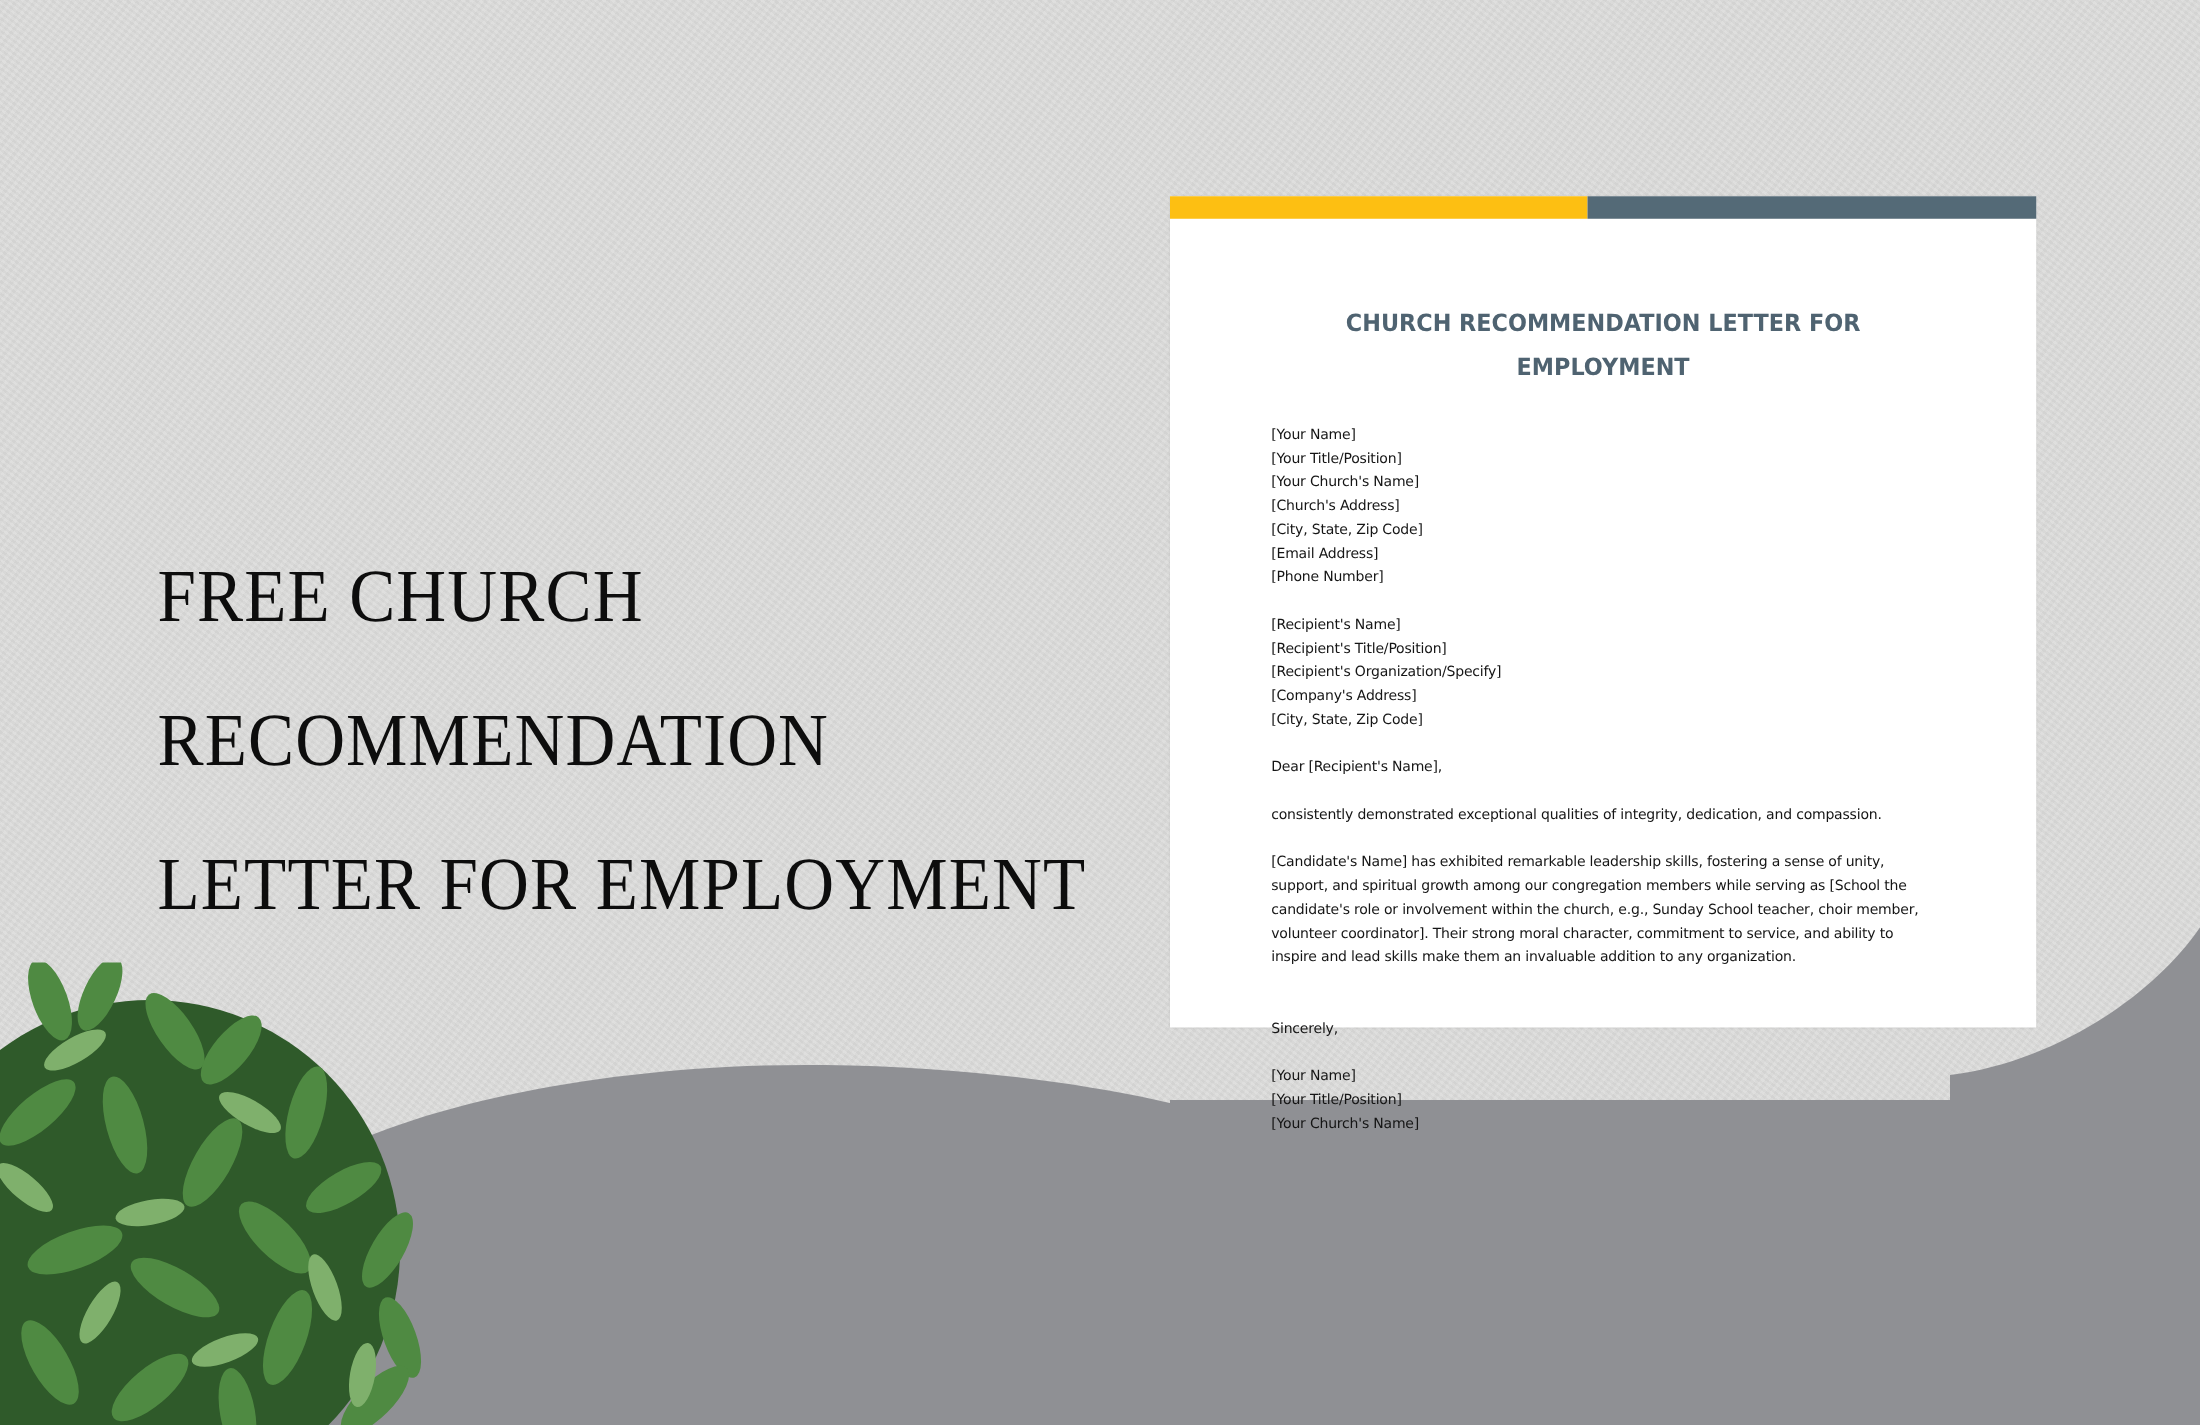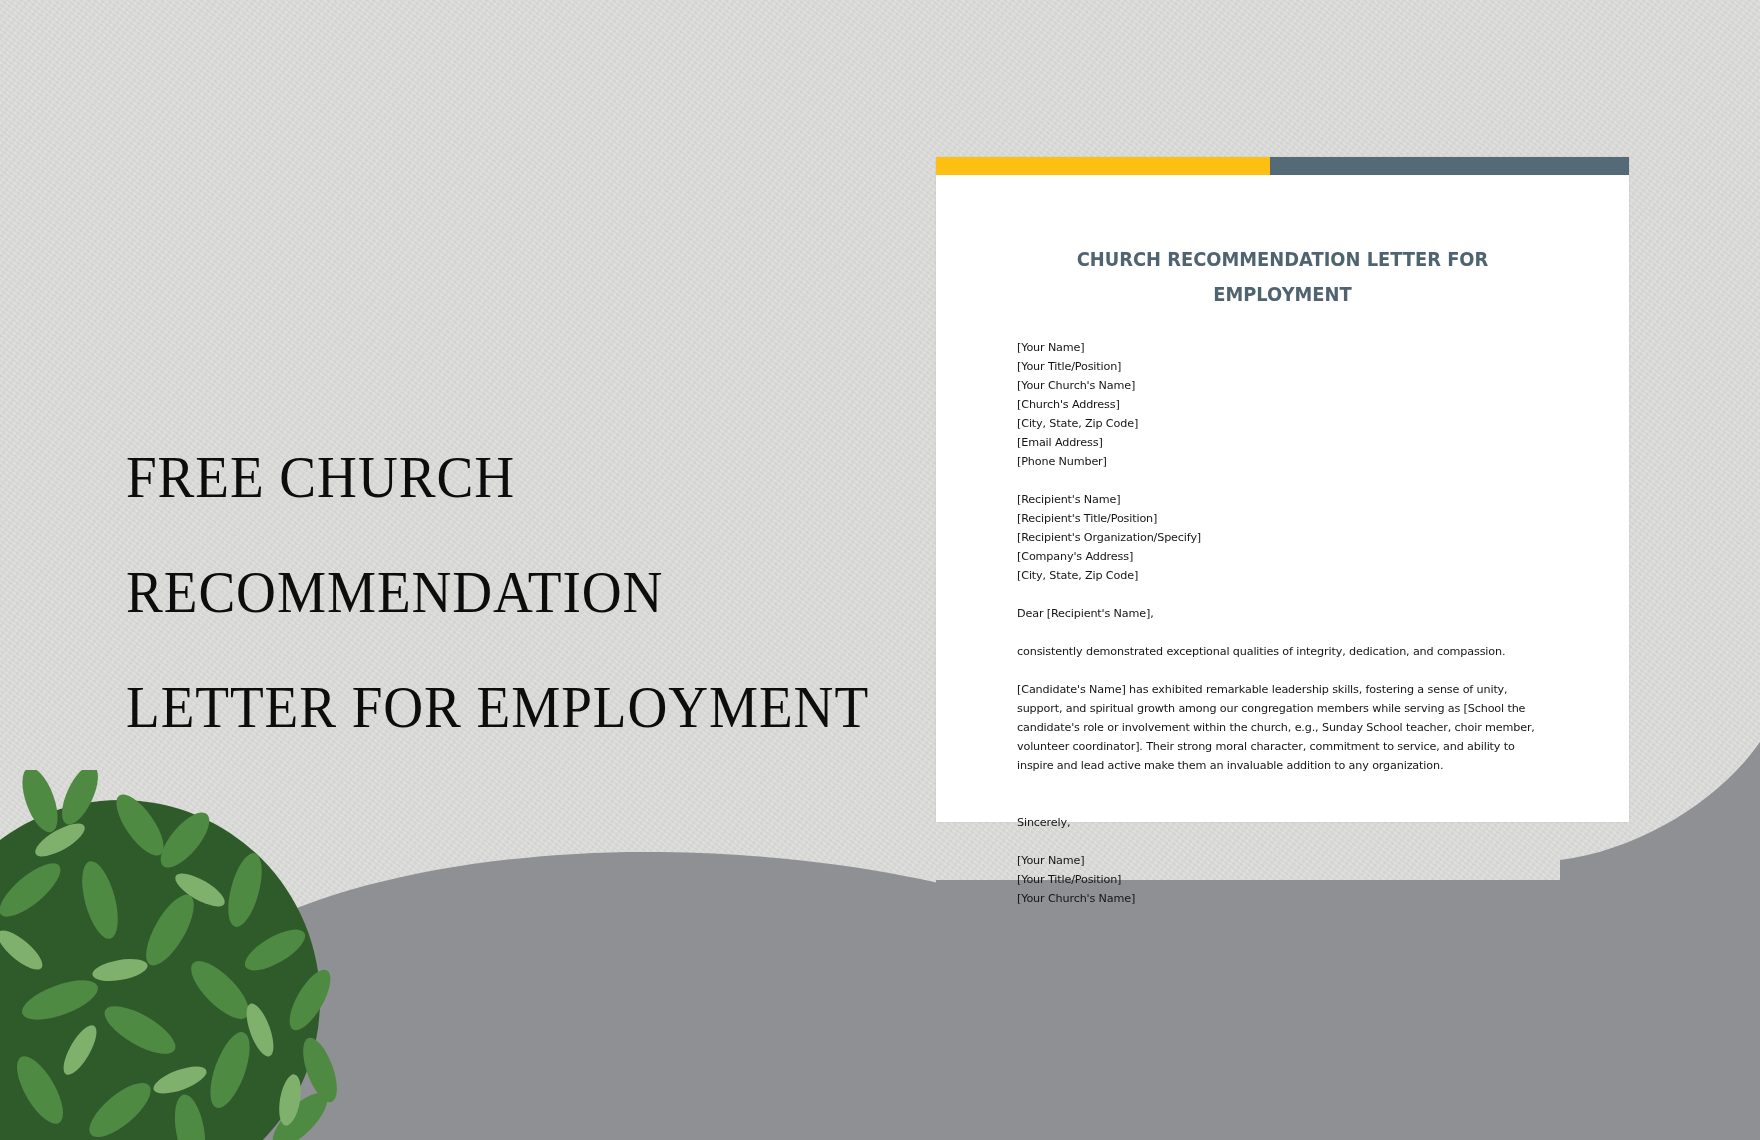--- a/index.html
+++ b/index.html
@@ -196,21 +196,21 @@
     <div class="gap"></div>
     <div>
       <span class="line">consistently demonstrated exceptional qualities of integrity, dedication, and compassion.</span>
     </div>
     <div class="gap"></div>
     <div>
       <span class="line">[Candidate's Name] has exhibited remarkable leadership skills, fostering a sense of unity,</span>
       <span class="line">support, and spiritual growth among our congregation members while serving as [School the</span>
       <span class="line">candidate's role or involvement within the church, e.g., Sunday School teacher, choir member,</span>
       <span class="line">volunteer coordinator]. Their strong moral character, commitment to service, and ability to</span>
-      <span class="line">inspire and lead active make them an invaluable addition to any organization.</span>
+      <span class="line">inspire and lead skills make them an invaluable addition to any organization.</span>
     </div>
     <div class="gap2"></div>
     <span class="line">Sincerely,</span>
     <div class="gap"></div>
     <div>
       <span class="line">[Your Name]</span>
       <span class="line">[Your Title/Position]</span>
       <span class="line">[Your Church's Name]</span>
     </div>
   </div>

